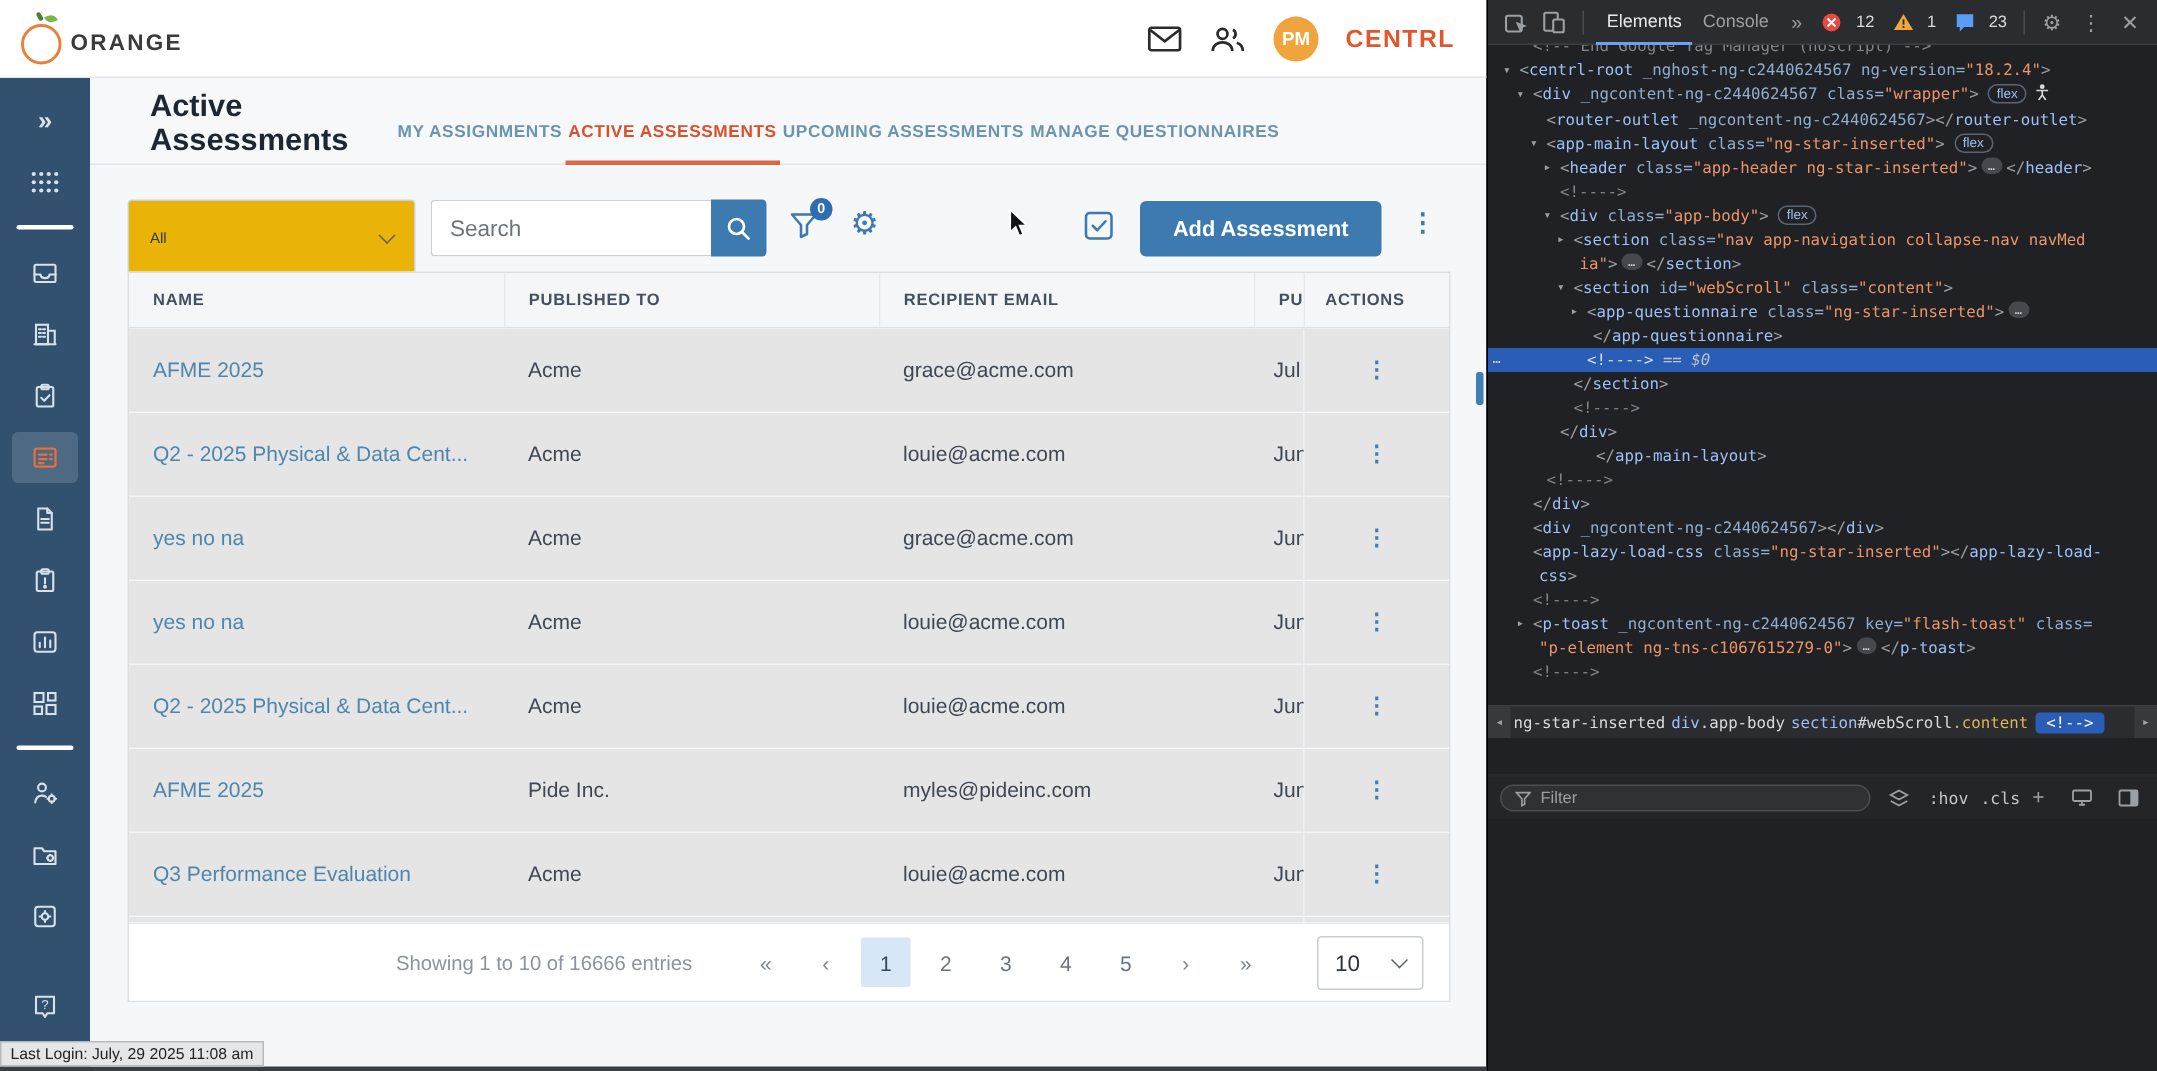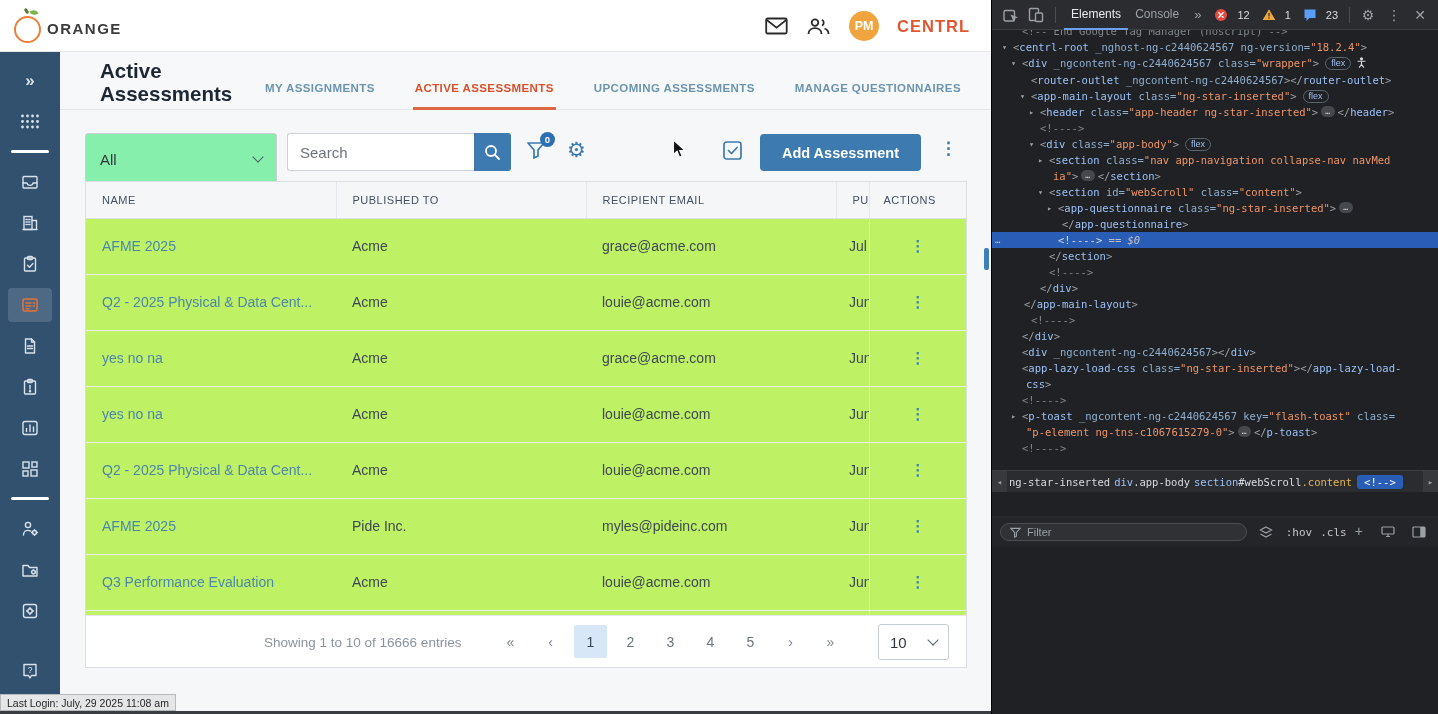--- a/index.html
+++ b/index.html
@@ -24,46 +24,46 @@
   .sb-item.active { background:rgba(255,255,255,.14); }
   .sb-collapse { color:#d9e3ec; font-size:17px; font-weight:700; }
   .sb-div { width:38px; height:3px; background:#fff; border-radius:2px; margin:8px 0; }
   .sb-help { margin-top:auto; margin-bottom:26px; }
   .sb-item svg { display:block; }
 
   
   .main { position:absolute; left:60px; top:52px; width:931px; height:662px; background:#f6f7f9; }
   .page-head { position:absolute; left:0; top:0; width:100%; height:58px; background:#f7f8fa; border-bottom:1px solid #e2e5e9; }
   .page-title { position:absolute; left:40px; top:7px; width:180px; font-size:20.5px; font-weight:700; color:#1d2733; line-height:23px; }
-  .tabs { position:absolute; left:203px; bottom:-1px; display:flex; gap:36px; }
+  .tabs { position:absolute; left:203px; bottom:-1px; display:flex; }
   .tab { font-size:11.5px; font-weight:700; letter-spacing:.4px; color:#6b95ae; padding:0 2px 13px 2px; cursor:pointer; border-bottom:3px solid transparent; }
   .tab.active { color:#d8512c; border-bottom-color:#dd6742; }
 
   
   .toolbar { position:absolute; left:0; top:81px; width:100%; height:40px; }
-  .dd-all { position:absolute; left:25px; top:0; width:192px; height:52px; background:#86efac; border:1px solid #ccd1d8; border-radius:3px; display:flex; align-items:center; justify-content:space-between; padding:0 14px; cursor:pointer; font-size:15px; color:#32373e; }
+  .dd-all { position:absolute; left:25px; top:0; width:192px; height:52px; background:#eab308; border:1px solid #ccd1d8; border-radius:3px; display:flex; align-items:center; justify-content:space-between; padding:0 14px; cursor:pointer; font-size:10px; color:#32373e; }
   .chev { width:8px; height:8px; border-right:1.8px solid #55606c; border-bottom:1.8px solid #55606c; transform:rotate(45deg); margin-top:-4px; }
   .search-wrap { position:absolute; left:227px; top:0; display:flex; }
   .search-input { width:187px; height:38px; border:1px solid #ccd1d8; border-right:none; border-radius:3px 0 0 3px; padding:0 12px; font-size:15px; color:#333; background:#fff; outline:none; font-family:"Liberation Sans",sans-serif; }
   .search-input::placeholder { color:#6d737b; }
   .search-btn { width:37px; height:38px; background:#3c7ab0; border:none; border-radius:0 3px 3px 0; display:flex; align-items:center; justify-content:center; cursor:pointer; }
   .icon-btn { position:absolute; cursor:pointer; }
   .funnel-badge { position:absolute; right:-8px; top:-7px; width:15px; height:15px; background:#2e6eb2; border-radius:50%; color:#fff; font-size:9.5px; font-weight:700; display:flex; align-items:center; justify-content:center; }
   .gear-glyph { font-size:21px; color:#3c7ab0; line-height:1; }
   .add-btn { position:absolute; left:700px; top:1px; width:161px; height:37px; background:#3c7ab0; border:none; border-radius:4px; color:#fff; font-size:14.5px; font-weight:700; cursor:pointer; font-family:"Liberation Sans",sans-serif; }
   .kebab-main { position:absolute; left:880px; top:5px; color:#3c7ab0; font-size:17px; font-weight:700; cursor:pointer; letter-spacing:0; }
   .cursor-gfx { position:absolute; left:612px; top:6px; z-index:9; pointer-events:none; }
 
   
   .card { position:absolute; left:25px; top:129px; width:882px; background:#fff; border:1px solid #dbdfe4; }
   table { border-collapse:collapse; table-layout:fixed; width:880px; }
   col.c-name{width:250px} col.c-pub{width:250px} col.c-mail{width:250px} col.c-date{width:33px} col.c-act{width:97px}
-  thead th { height:36px; background:#f4f6f8; font-size:11px; font-weight:400; letter-spacing:.5px; color:#445061; text-align:left; padding:0 0 0 16px; border-bottom:1px solid #dde1e6; border-right:1px solid #e5e8ec; overflow:hidden; white-space:nowrap; }
+  thead th { height:36px; background:#f4f6f8; font-size:11px; font-weight:700; letter-spacing:.5px; color:#445061; text-align:left; padding:0 0 0 16px; border-bottom:1px solid #dde1e6; border-right:1px solid #e5e8ec; overflow:hidden; white-space:nowrap; }
   thead th:last-child { border-right:none; text-align:left; padding-left:14px; }
-  tbody td { height:56px; border-bottom:1px solid #eaedf0; font-size:14px; color:#3e4754; padding:0 0 0 16px; overflow:hidden; white-space:nowrap; background:#bef264; }
+  tbody td { height:56px; border-bottom:1px solid #eaedf0; font-size:14px; color:#3e4754; padding:0 0 0 16px; overflow:hidden; white-space:nowrap; background:#e5e5e5; }
   td.act { border-left:1px solid #eaedf0; text-align:center; padding:0; }
   .row-kebab { color:#3f7fb6; font-size:15px; font-weight:700; cursor:pointer; }
   .name-link { color:#4e86ad; cursor:pointer; }
   tr.partial td { height:5px; border-bottom:none; }
 
   
   .pager { position:relative; height:52px; border-top:1px solid #e4e7eb; background:#fff; }
   .pager-summary { position:absolute; left:178px; top:50%; transform:translateY(-50%); font-size:13.5px; color:#8b939e; }
   .pager-nav { position:absolute; left:408px; top:0; height:100%; display:flex; align-items:center; gap:7px; }
   .pg-btn { min-width:33px; height:33px; display:flex; align-items:center; justify-content:center; font-size:14px; color:#6a7380; cursor:pointer; border-radius:2px; }
@@ -476,21 +476,21 @@
         <div class="tline" style="padding-left: 48px;"><span class="arrow">▾</span><span class="tk-p">&lt;</span><span class="tk-t">div</span><span class="tk-a"> class=</span><span class="tk-s">"app-body"</span><span class="tk-p">&gt;</span><span class="badge-flex">flex</span></div>
         <div class="tline" style="padding-left: 57px;"><span class="arrow">▸</span><span class="tk-p">&lt;</span><span class="tk-t">section</span><span class="tk-a"> class=</span><span class="tk-s">"nav app-navigation collapse-nav navMed</span></div>
         <div class="tline" style="padding-left: 61px;"><span class="tk-s">ia"</span><span class="tk-p">&gt;</span><span class="dots-pill">…</span><span class="tk-p">&lt;/</span><span class="tk-t">section</span><span class="tk-p">&gt;</span></div>
         <div class="tline" style="padding-left: 57px;"><span class="arrow">▾</span><span class="tk-p">&lt;</span><span class="tk-t">section</span><span class="tk-a"> id=</span><span class="tk-s">"webScroll"</span><span class="tk-a"> class=</span><span class="tk-s">"content"</span><span class="tk-p">&gt;</span></div>
         <div class="tline" style="padding-left: 66px;"><span class="arrow">▸</span><span class="tk-p">&lt;</span><span class="tk-t">app-questionnaire</span><span class="tk-a"> class=</span><span class="tk-s">"ng-star-inserted"</span><span class="tk-p">&gt;</span><span class="dots-pill">…</span></div>
         <div class="tline" style="padding-left: 70px;"><span class="tk-p">&lt;/</span><span class="tk-t">app-questionnaire</span><span class="tk-p">&gt;</span></div>
         <div class="tline sel" style="padding-left: 66px;"><span class="gutter-dots">…</span><span class="tk-c">&lt;!----&gt;</span><span class="tk-e"> == $0</span></div>
         <div class="tline" style="padding-left: 57px;"><span class="tk-p">&lt;/</span><span class="tk-t">section</span><span class="tk-p">&gt;</span></div>
         <div class="tline" style="padding-left: 57px;"><span class="tk-c">&lt;!----&gt;</span></div>
         <div class="tline" style="padding-left: 48px;"><span class="tk-p">&lt;/</span><span class="tk-t">div</span><span class="tk-p">&gt;</span></div>
-        <div class="tline" style="padding-left: 32px;"><span class="tk-p">&lt;/</span><span class="tk-t">app-main-layout</span><span class="tk-p">&gt;</span></div>
+        <div class="tline" style="padding-left: 46px; margin-left: 26px;"><span class="tk-p">&lt;/</span><span class="tk-t">app-main-layout</span><span class="tk-p">&gt;</span></div>
         <div class="tline" style="padding-left: 39px;"><span class="tk-c">&lt;!----&gt;</span></div>
         <div class="tline" style="padding-left: 30px;"><span class="tk-p">&lt;/</span><span class="tk-t">div</span><span class="tk-p">&gt;</span></div>
         <div class="tline" style="padding-left: 30px;"><span class="tk-p">&lt;</span><span class="tk-t">div</span><span class="tk-a"> _ngcontent-ng-c2440624567</span><span class="tk-p">&gt;&lt;/</span><span class="tk-t">div</span><span class="tk-p">&gt;</span></div>
         <div class="tline" style="padding-left: 30px;"><span class="tk-p">&lt;</span><span class="tk-t">app-lazy-load-css</span><span class="tk-a"> class=</span><span class="tk-s">"ng-star-inserted"</span><span class="tk-p">&gt;&lt;/</span><span class="tk-t">app-lazy-load-</span></div>
         <div class="tline" style="padding-left: 34px;"><span class="tk-t">css</span><span class="tk-p">&gt;</span></div>
         <div class="tline" style="padding-left: 30px;"><span class="tk-c">&lt;!----&gt;</span></div>
         <div class="tline" style="padding-left: 30px;"><span class="arrow">▸</span><span class="tk-p">&lt;</span><span class="tk-t">p-toast</span><span class="tk-a"> _ngcontent-ng-c2440624567</span><span class="tk-a"> key=</span><span class="tk-s">"flash-toast"</span><span class="tk-a"> class=</span></div>
         <div class="tline" style="padding-left: 34px;"><span class="tk-s">"p-element ng-tns-c1067615279-0"</span><span class="tk-p">&gt;</span><span class="dots-pill">…</span><span class="tk-p">&lt;/</span><span class="tk-t">p-toast</span><span class="tk-p">&gt;</span></div>
         <div class="tline" style="padding-left: 30px;"><span class="tk-c">&lt;!----&gt;</span></div>
       </div>

